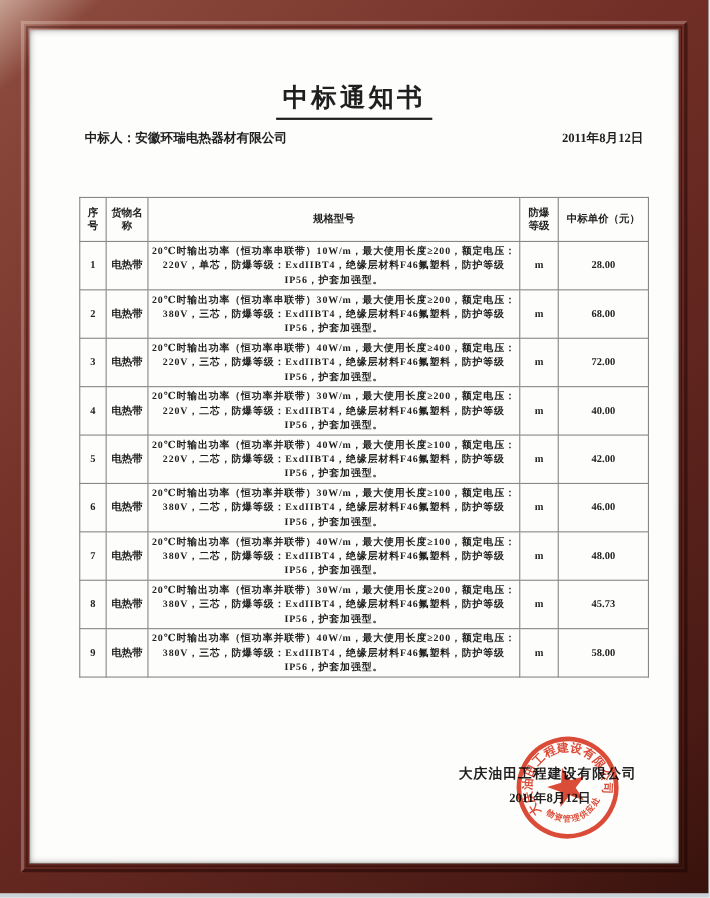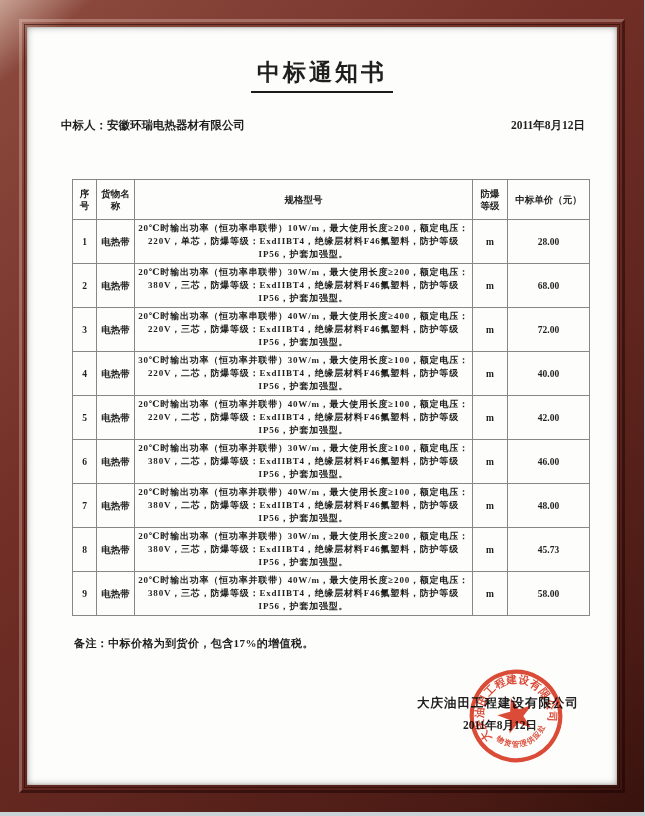--- a/index.html
+++ b/index.html
@@ -27,23 +27,23 @@
   }
   .page{
     position:absolute;left:27px;top:27px;right:27px;bottom:27px;
     background:#fdfdfc;
     box-shadow:inset 0 0 7px rgba(0,0,0,.35), inset 0 0 2px rgba(0,0,0,.3);
   }
   
   .doc-title-wrap{position:absolute;top:30px;left:0;width:100%;text-align:center;}
   .doc-title{
     display:inline-block;font-size:23px;font-weight:700;letter-spacing:3px;
-    border-bottom:2px solid #1c1c1c;padding:0 6px 3px 6px;
-  }
-  .meta-line{position:absolute;top:91px;left:34px;right:32px;font-size:11.5px;font-weight:600;}
+    border-bottom:2px solid #1c1c1c;padding:0 6px 3px 6px;margin-top:16px;
+  }
+  .meta-line{position:absolute;top:91px;left:50px;right:32px;font-size:11.5px;font-weight:600;}
   .meta-line .winner{float:left;}
   .meta-line .datetop{float:right;}
   .intro{
     position:absolute;top:109px;left:47px;width:512px;
     font-size:11.5px;font-weight:600;line-height:17px;text-indent:2em;
     letter-spacing:.3px;text-align:justify;
   }
   
   table.bid{
     position:absolute;top:152px;left:45px;width:517px;
@@ -126,21 +126,21 @@
       <tr class="drow">
         <td class="no">3</td>
         <td class="name">电热带</td>
         <td class="spec">20℃时输出功率（恒功率串联带）40W/m，最大使用长度≥400，额定电压：220V，三芯，防爆等级：ExdIIBT4，绝缘层材料F46氟塑料，防护等级IP56，护套加强型。</td>
         <td class="unit">m</td>
         <td class="price">72.00</td>
       </tr>
       <tr class="drow">
         <td class="no">4</td>
         <td class="name">电热带</td>
-        <td class="spec">30℃时输出功率（恒功率并联带）30W/m，最大使用长度≥100，额定电压：220V，二芯，防爆等级：ExdIIBT4，绝缘层材料F46氟塑料，防护等级IP56，护套加强型。</td>
+        <td class="spec">20℃时输出功率（恒功率并联带）30W/m，最大使用长度≥200，额定电压：220V，二芯，防爆等级：ExdIIBT4，绝缘层材料F46氟塑料，防护等级IP56，护套加强型。</td>
         <td class="unit">m</td>
         <td class="price">40.00</td>
       </tr>
       <tr class="drow">
         <td class="no">5</td>
         <td class="name">电热带</td>
         <td class="spec">20℃时输出功率（恒功率并联带）40W/m，最大使用长度≥100，额定电压：220V，二芯，防爆等级：ExdIIBT4，绝缘层材料F46氟塑料，防护等级IP56，护套加强型。</td>
         <td class="unit">m</td>
         <td class="price">42.00</td>
       </tr>
@@ -168,21 +168,20 @@
       <tr class="drow">
         <td class="no">9</td>
         <td class="name">电热带</td>
         <td class="spec">20℃时输出功率（恒功率并联带）40W/m，最大使用长度≥200，额定电压：380V，三芯，防爆等级：ExdIIBT4，绝缘层材料F46氟塑料，防护等级IP56，护套加强型。</td>
         <td class="unit">m</td>
         <td class="price">58.00</td>
       </tr>
     </tbody>
       </table>
 
-    <div class="note1">备注：中标价格为到货价，包含17%的增值税。</div>
 
     <div class="sig-company">大庆油田工程建设有限公司</div>
     <div class="sig-date">2011年8月12日</div>
 
     <svg class="stamp" viewBox="0 0 200 200">
       <g transform="rotate(-16 100 100)">
         <circle cx="100" cy="100" r="85" fill="none" stroke-width="8" stroke="#d93822"></circle>
         <polygon points="100,64 108.5,88.9 134.2,88.9 113.5,104.1 121.2,129 100,113.9 78.8,129 86.5,104.1 65.8,88.9 91.5,88.9" fill="#d93822"></polygon>
         <path id="arcTop" d="M 40.5 120.3 A 63 63 0 1 1 159.5 120.3" fill="none"></path>
         <path id="arcBottom" d="M 47 126 A 59 59 0 0 0 153 126" fill="none"></path>

